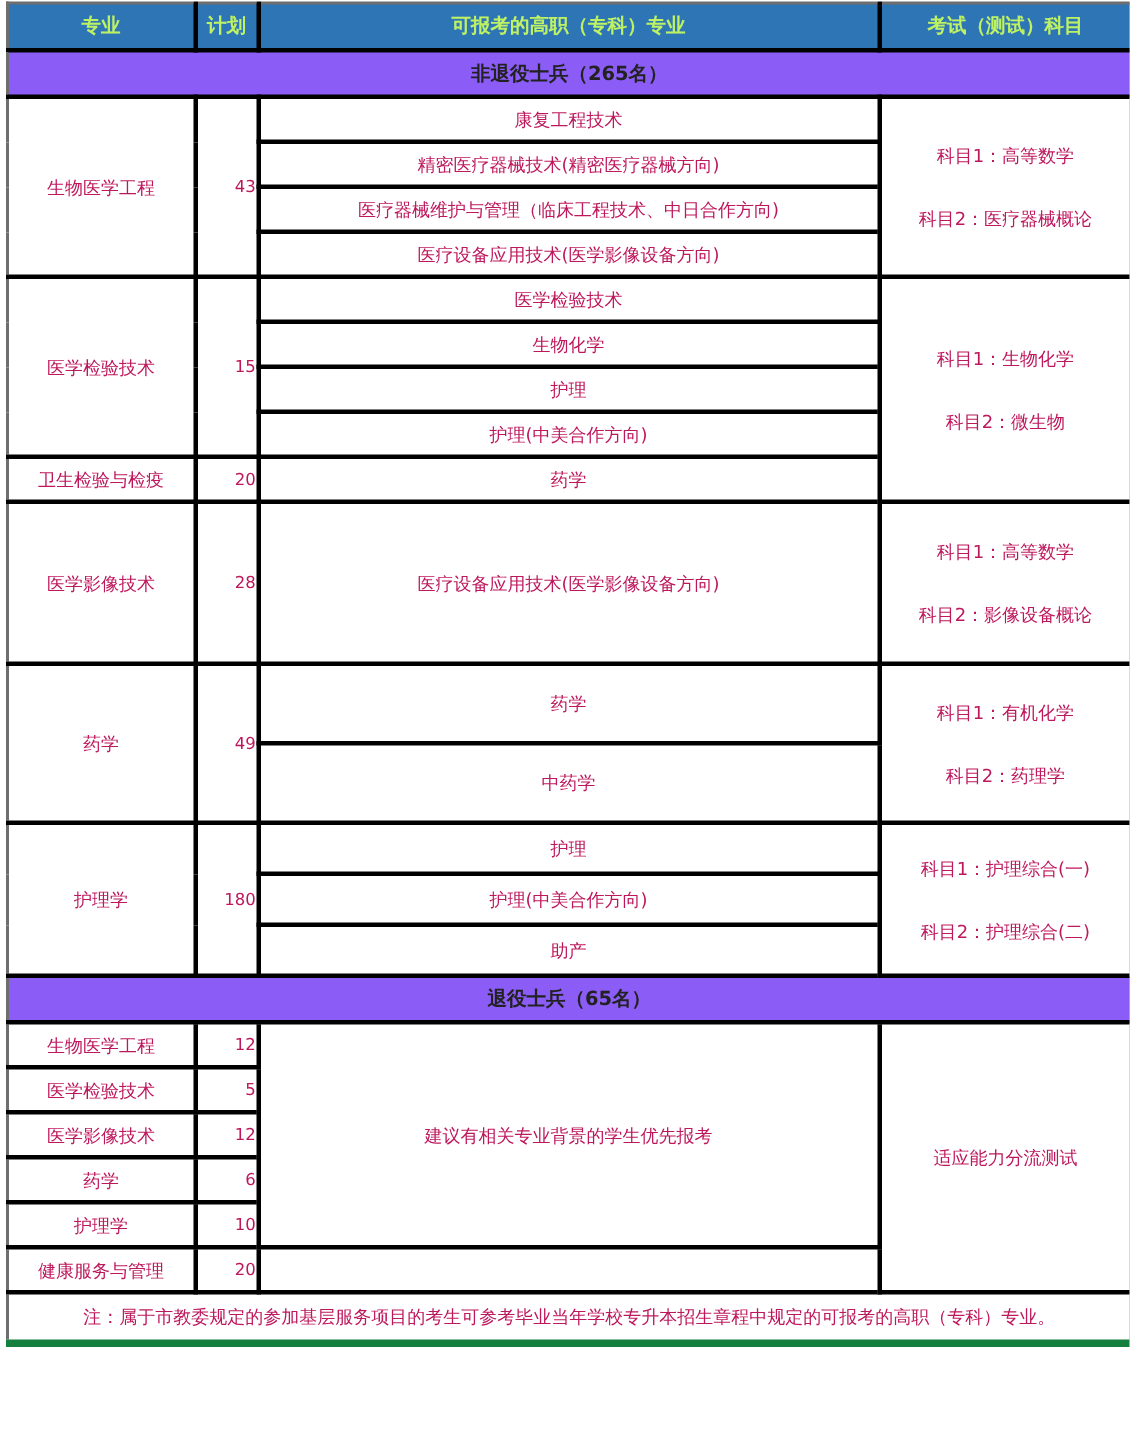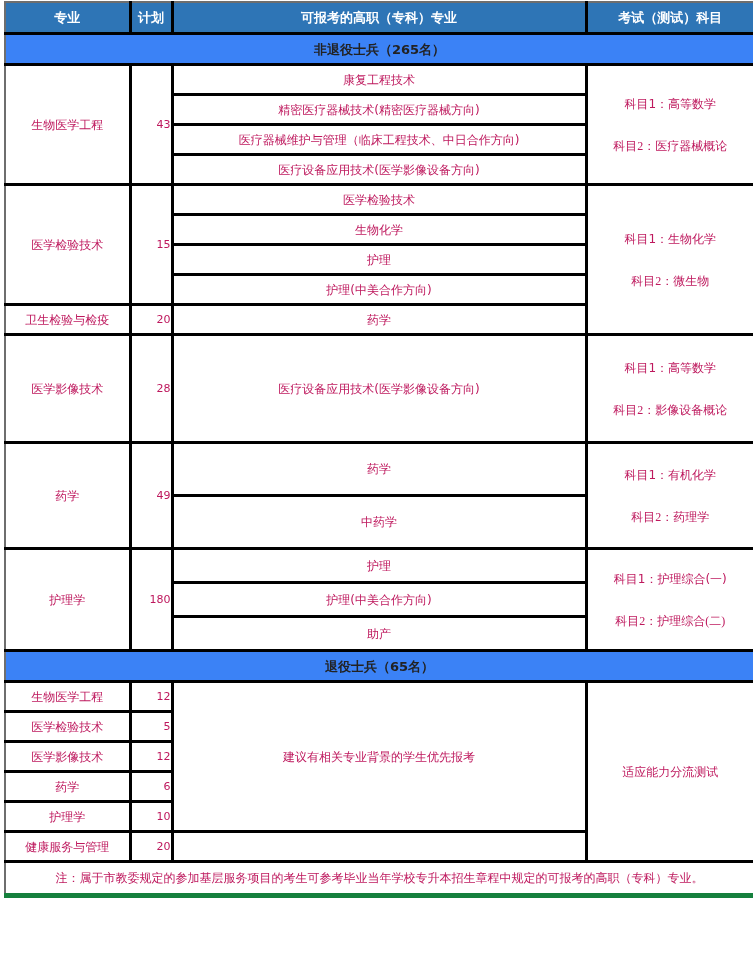--- a/index.html
+++ b/index.html
@@ -3,30 +3,30 @@
 <meta charset="utf-8">
 <style>
   html, body { margin: 0; padding: 0; background: #ffffff; }
   body { width: 753px; height: 967px; position: relative; overflow: hidden;
          font-family: "DejaVu Sans", "Liberation Sans", sans-serif; }
   .wrap { position: absolute; left: 4px; top: 1px; width: 749px; }
   table { border-collapse: collapse; width: 749px; table-layout: fixed;
           border: 2px solid #6e6e6e; }
   td, th { border: 3px solid #000; text-align: center; vertical-align: middle;
            font-size: 12px; color: #be185d; padding: 0; line-height: 1; }
-  th { background: #2E75B6; color: #ffffff; font-weight: bold; font-size: 13px; height: 29px;
+  th { background: #2E75B6; color: #bef264; font-weight: bold; font-size: 13px; height: 29px;
        border-color: #000; }
   th:first-child, td:first-child { border-left: 1px solid #6e6e6e; }
   th:last-child, td:last-child { border-right: 1px solid #6e6e6e; }
   th { border-top: 1px solid #6e6e6e; }
-  .band td { background: #3b82f6; font-weight: bold; font-size: 13px; color: #222; height: 28px; }
+  .band td { background: #8b5cf6; font-weight: bold; font-size: 13px; color: #222; height: 28px; }
   .h30 { height: 30px; }
   .num { font-size: 11px; text-align: right; }
   .exam p { margin: 0; line-height: 1; }
-  .exam p + p { margin-top: 30px; font-family: Liberation Serif, serif; }
+  .exam p + p { margin-top: 30px; }
   .note td { height: 30px; text-align: center; font-size: 12px; }
 </style>
 </head>
 <body>
 
 <div class="wrap">
 <table>
   <colgroup>
     <col style="width:125px">
     <col style="width:42px">

